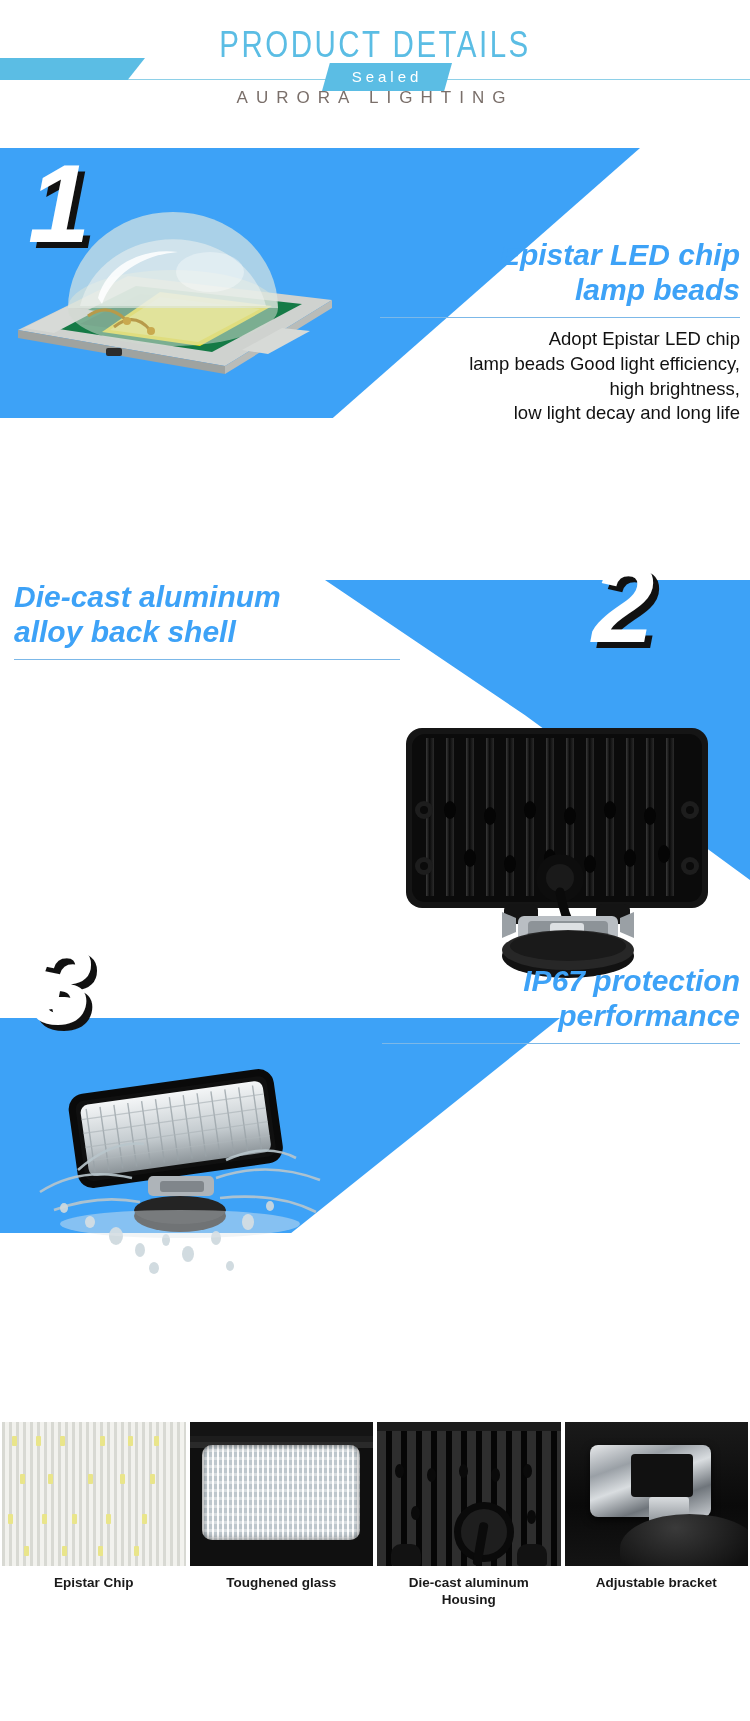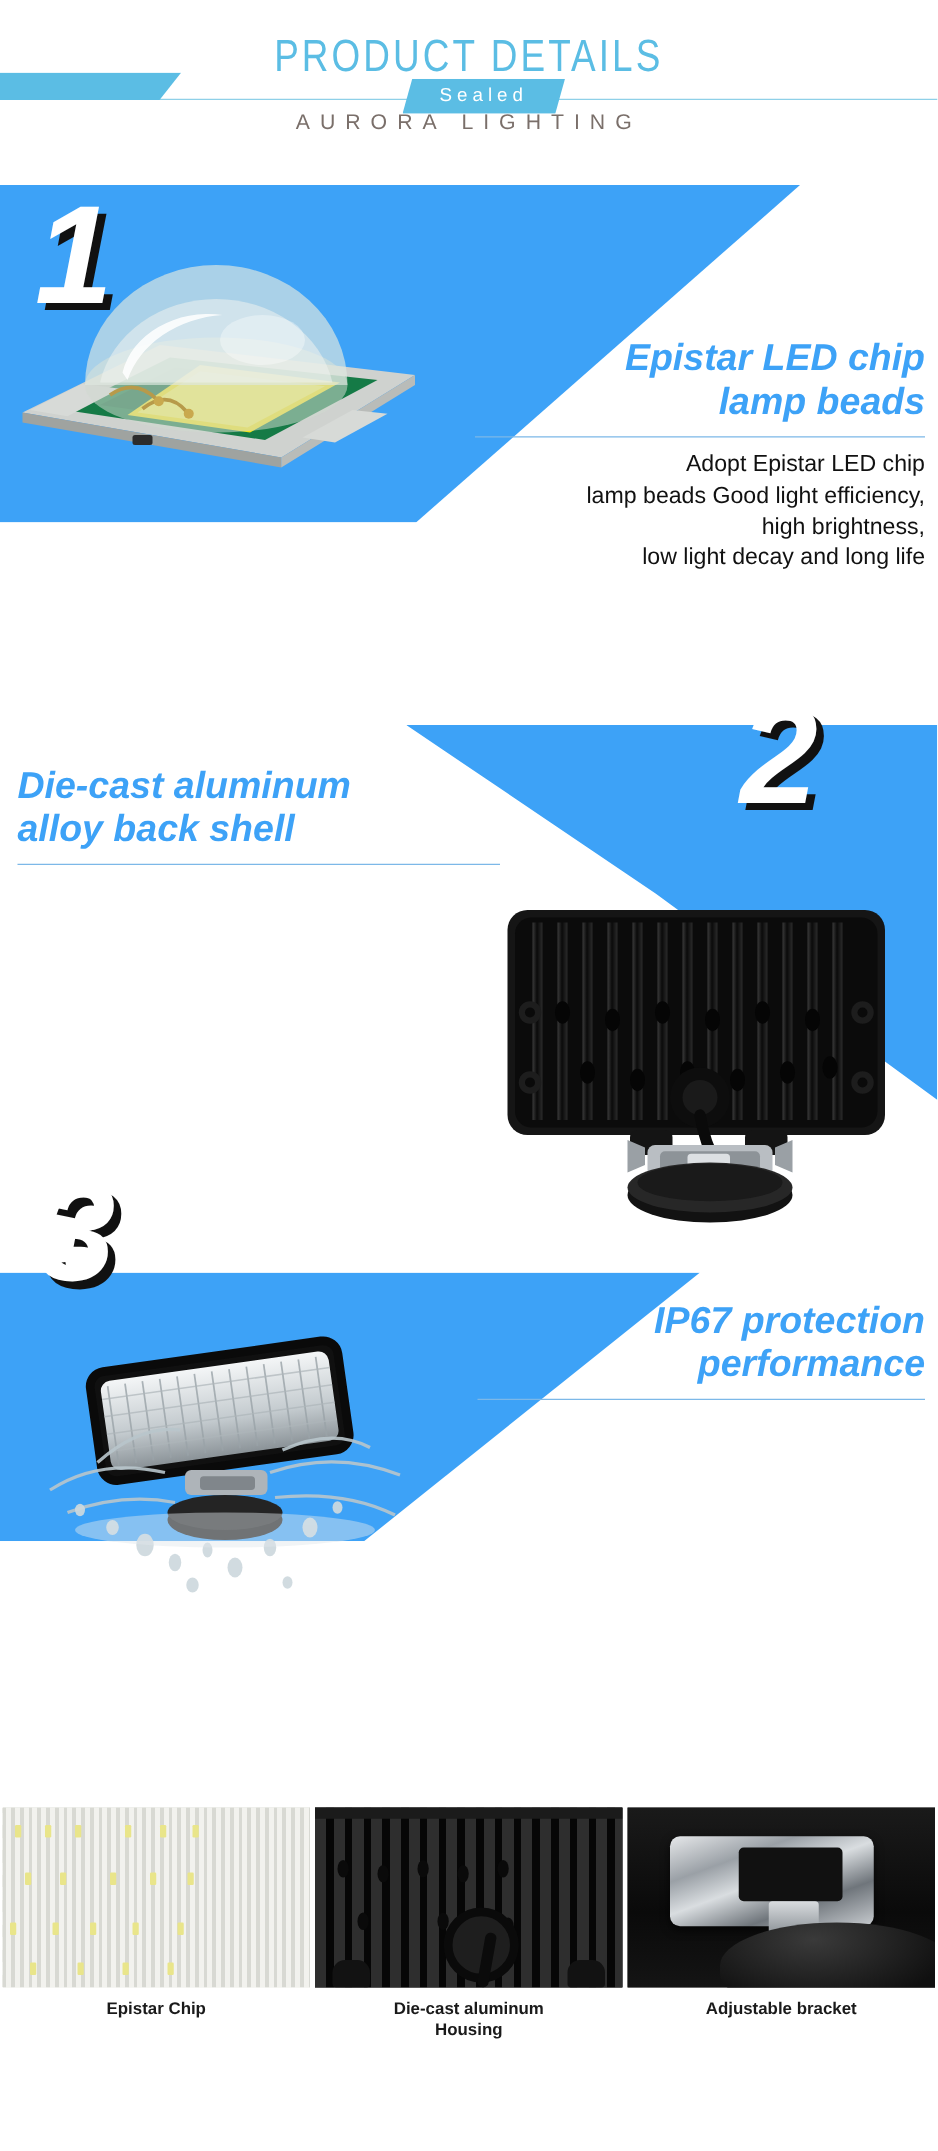--- a/index.html
+++ b/index.html
@@ -105,21 +105,21 @@
     color: #ffffff;
     text-shadow: 6px 6px 0 #111111;
     line-height: 1;
     font-family: "Liberation Sans", sans-serif;
   }
   .num1 { left: 28px; top: 148px; }
   .num2 { left: 592px; top: 548px; }
   .num3 { left: 30px; top: 930px; }
 
   
-  .txt-block { position: absolute; margin-top: 32px; }
+  .txt-block { position: absolute; }
   .txt-right { text-align: right; }
   .txt-left  { text-align: left; }
 
   .head-title {
     font-size: 30px;
     font-weight: bold;
     font-style: italic;
     color: #3da2f7;
     line-height: 1.15;
     white-space: pre-line;
@@ -131,39 +131,39 @@
   }
   .body-copy {
     font-size: 18.5px;
     line-height: 1.34;
     color: #111111;
     white-space: pre-line;
   }
 
   .t1 { left: 380px; top: 238px;  width: 360px; }
   .t2 { left: 14px;  top: 580px;  width: 386px; }
-  .t3 { left: 382px; top: 1008px; width: 358px; }
+  .t3 { left: 382px; top: 964px; width: 358px; }
 
   
   .art { position: absolute; }
   .art-led   { left: 10px;  top: 180px;  width: 330px; height: 195px; }
   .art-back  { left: 400px; top: 718px;  width: 330px; height: 270px; }
   .art-water { left: 20px;  top: 1040px; width: 330px; height: 245px; }
 
   
   .thumbs {
     position: absolute;
     left: 0; top: 1422px;
     width: 750px; height: 180px;
     display: flex;
     gap: 4px;
     padding: 0 2px;
     box-sizing: border-box;
   }
-  .thumb { flex: 1 1 0; position: relative; margin-top: 24px; }
+  .thumb { flex: 1 1 0; position: relative; }
   .thumb-img {
     width: 100%; height: 144px;
     overflow: hidden;
     position: relative;
     background: #0c0c0c;
   }
   .thumb-cap {
     margin-top: 9px;
     text-align: center;
     font-size: 13.5px;
@@ -510,20 +510,28 @@
       <div class="led-dot-row" style="top:124px">
         <span class="led-dot" style="left:22px"></span>
           <span class="led-dot" style="left:60px"></span>
         <span class="led-dot" style="left:96px"></span>
           <span class="led-dot" style="left:132px"></span>
       </div>
     </div>
     <div class="thumb-cap">Epistar Chip</div>
   </div>
 
+  <div class="thumb">
+    <div class="thumb-img">
+      <div class="glass">
+          <div class="glass-face"></div>
+        </div>
+    </div>
+    <div class="thumb-cap">Toughened glass</div>
+  </div>
 
   <div class="thumb">
     <div class="thumb-img">
       <div class="fins">
         <div class="fin-cap"></div>
         <span class="fin-dot" style="left:18px; top:42px"></span>
         <span class="fin-dot" style="left:50px; top:46px"></span>
         <span class="fin-dot" style="left:82px; top:42px"></span>
         <span class="fin-dot" style="left:114px; top:46px"></span>
         <span class="fin-dot" style="left:146px; top:42px"></span>

